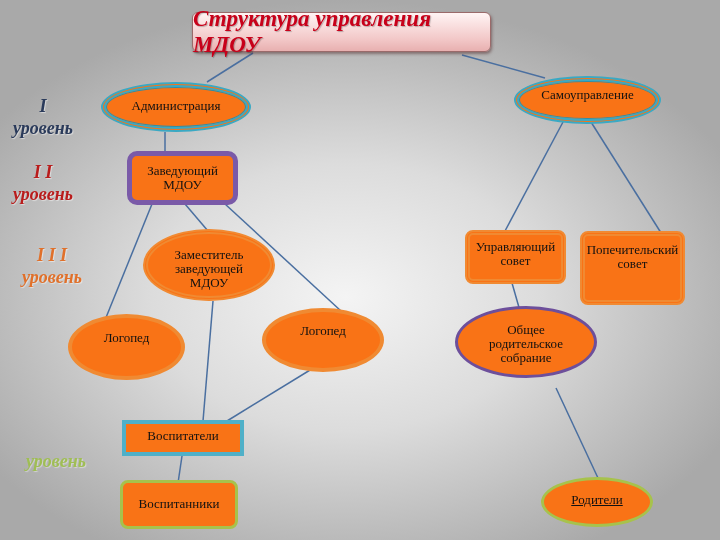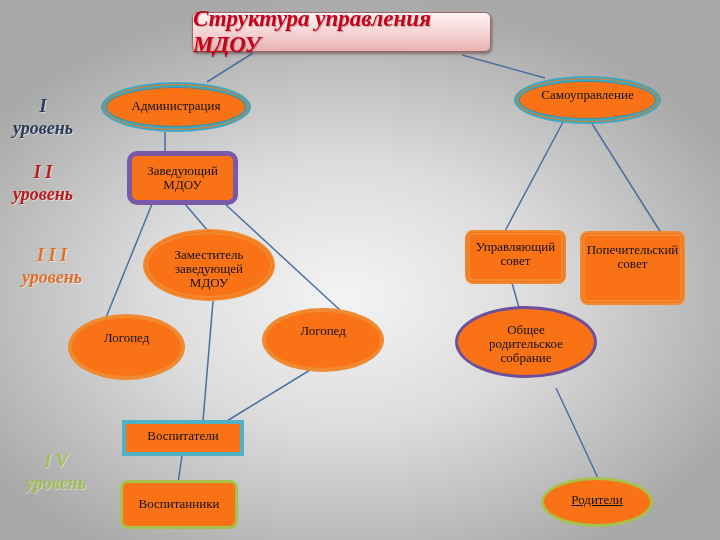--- a/index.html
+++ b/index.html
@@ -68,21 +68,20 @@
 </div>
 <div class="level" style="left:8px; top:161px; width:70px; color:#b91c1c;">
   <div>I I</div>
   <div>уровень</div>
 </div>
 <div class="level" style="left:14px; top:244px; width:76px; color:#e0702a;">
   <div>I I I</div>
   <div>уровень</div>
 </div>
 <div class="level" style="left:18px; top:450px; width:76px; color:#9cc044; opacity:0.85;">
-  <div>I V</div>
   <div>уровень</div>
 </div>
 
 <div class="node ellipse teal" style="left:101px; top:82px; width:150px; height:50px; padding-top:12px;">
   <span>Администрация</span>
 </div>
 
 <div class="node ellipse teal" style="left:514px; top:76px; width:147px; height:48px; padding-top:7px;">
   <span>Самоуправление</span>
 </div>

